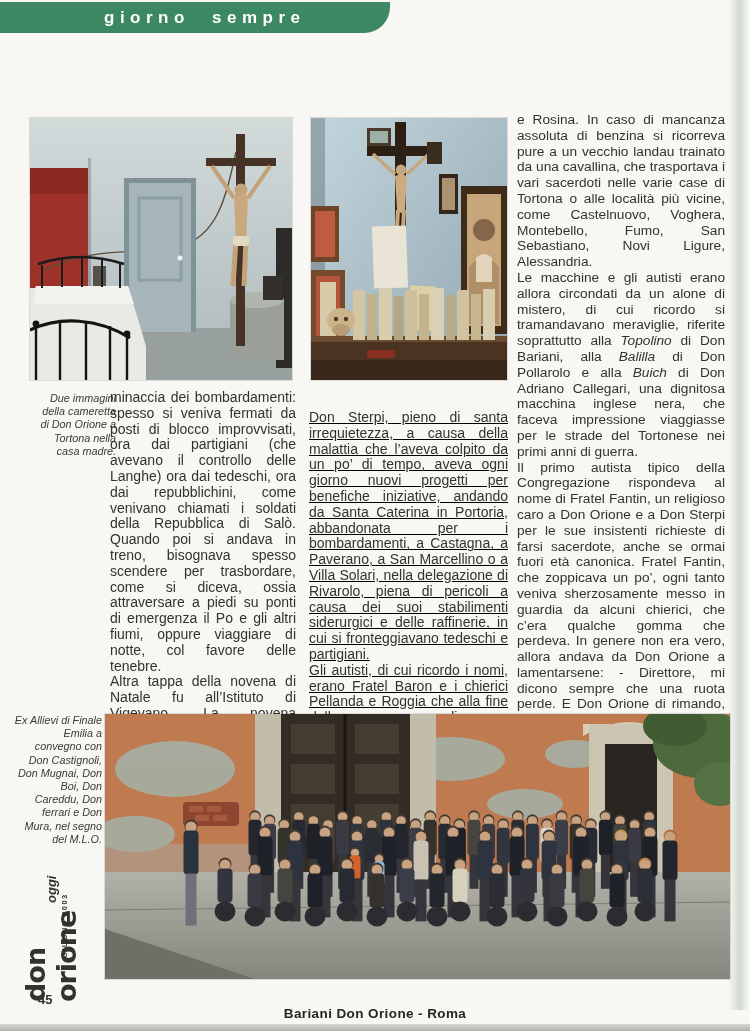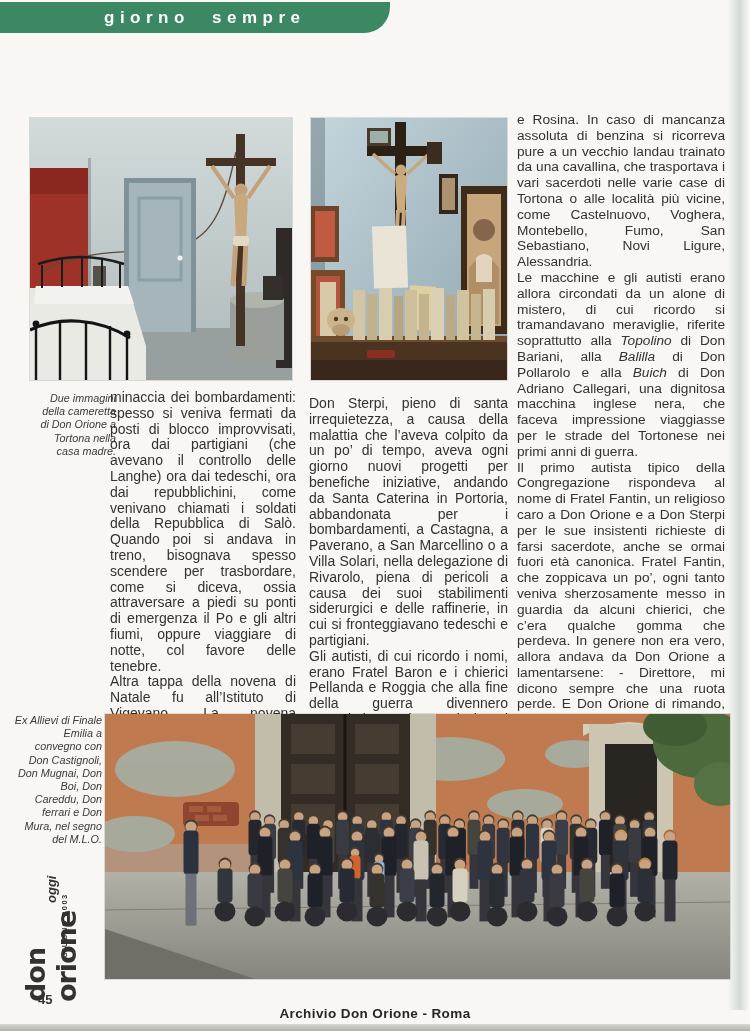--- a/index.html
+++ b/index.html
@@ -17,21 +17,21 @@
   .photo svg{display:block;width:100%;height:100%;}
   #photo1{left:30px;top:118px;width:262px;height:262px;}
   #photo2{left:311px;top:118px;width:196px;height:262px;}
   #photo3{left:105px;top:714px;width:625px;height:265px;}
 
   
   .col{position:absolute;}
   .col p{margin:0;text-align:justify;font-size:14px;line-height:15.8px;
     color:#333230;hyphens:auto;}
   #col1{left:110px;top:390px;width:186px;}
-  #col2{left:309px;top:396px;width:199px;}
+  #col2{left:309px;top:410px;width:199px;text-decoration:underline;}
   #col3{left:517px;top:112px;width:208px;}
   #col3 p{font-size:13.7px;}
 
   
   .caption{position:absolute;font-style:italic;font-size:10.8px;line-height:13.2px;
     text-align:right;color:#3a3a38;}
   #caption1{left:32px;top:392px;width:84px;}
   #caption2{left:14px;top:714px;width:88px;}
 
   
@@ -515,17 +515,17 @@
     </svg>
   </div>
 
   <div id="logo">
     <span class="logo-main">don orione</span>
     <span class="logo-oggi">oggi</span>
     <span class="logo-issue">GIUGNO 2003</span>
   </div>
 
   <div id="page-number">45</div>
-  <div id="footer-credit">Archivio Don Orione - Roma</div>
+  <div id="footer-credit">Bariani Don Orione - Roma</div>
 
   <div id="edge-right"></div>
   <div id="edge-bottom"></div>
 </div>
 
 </body></html>

